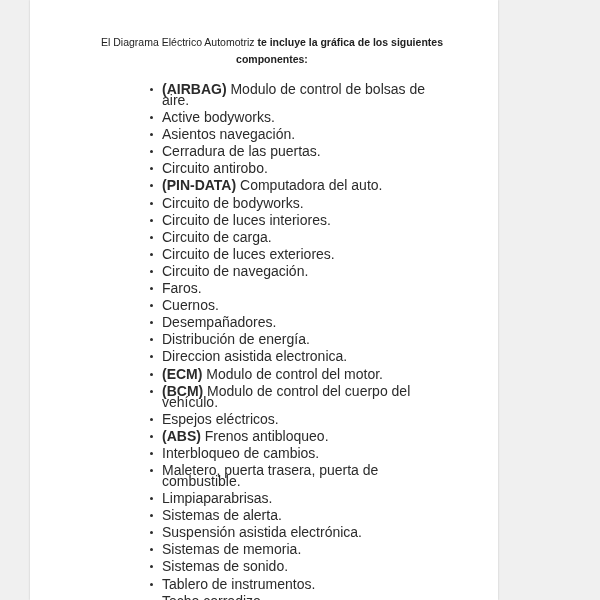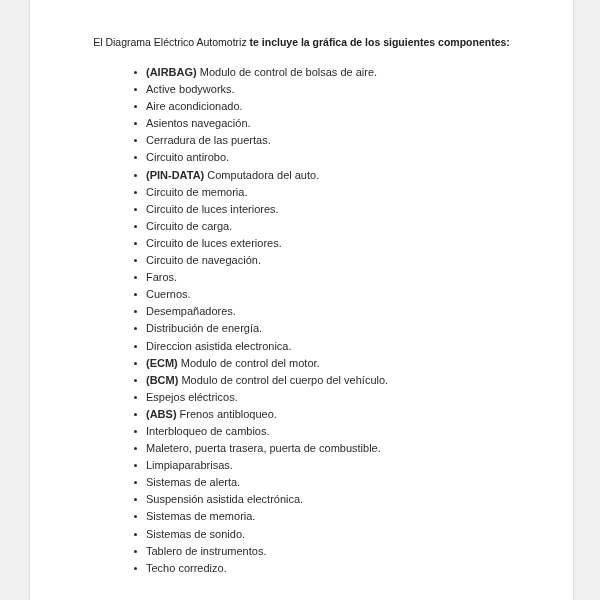--- a/index.html
+++ b/index.html
@@ -10,24 +10,25 @@
     width: 600px;
     height: 600px;
     background: #f0f0f0;
     font-family: "Liberation Sans", sans-serif;
     overflow: hidden;
   }
   .page {
     position: absolute;
     left: 30px;
     top: 0;
-    width: 543px;
+    width: 452px;
     height: 600px;
     background: #ffffff;
     box-shadow: 0 0 2px rgba(0,0,0,0.18);
+    padding-left: 16px;
   }
   .content {
     padding: 34px 42px 0 42px;
   }
   .doc-heading {
     font-size: 10.5px;
     line-height: 17px;
     color: #222222;
     text-align: center;
     margin: 0 0 16px 0;
@@ -37,21 +38,21 @@
   .doc-heading .bold {
     font-weight: bold;
   }
   ul.component-list {
     list-style: none;
     margin: 0;
     padding: 0 0 0 62px;
   }
   ul.component-list li {
     position: relative;
-    font-size: 11px;
+    font-size: 14px;
     line-height: 11px;
     color: #2b2b2b;
     padding: 0 0 0 12px;
     margin: 0 0 6.1px 0;
   }
   ul.component-list li::before {
     content: "";
     position: absolute;
     left: 0;
     top: 4px;
@@ -70,26 +71,25 @@
 <div class="page">
   <div class="content">
 
     <p class="doc-heading">
       <span>El Diagrama Eléctrico Automotriz </span><span class="bold">te incluye la gráfica de los siguientes componentes:</span>
     </p>
 
     <ul class="component-list">
       <li><span class="tag">(AIRBAG)</span><span> Modulo de control de bolsas de aire.</span></li>
       <li><span class="tag"></span><span>Active bodyworks.</span></li>
-      <li><span class="tag"></span><span>Aire acondicionado.</span></li>
       <li><span class="tag"></span><span>Asientos navegación.</span></li>
       <li><span class="tag"></span><span>Cerradura de las puertas.</span></li>
       <li><span class="tag"></span><span>Circuito antirobo.</span></li>
       <li><span class="tag">(PIN-DATA)</span><span> Computadora del auto.</span></li>
-      <li><span class="tag"></span><span>Circuito de memoria.</span></li>
+      <li><span class="tag"></span><span>Circuito de bodyworks.</span></li>
       <li><span class="tag"></span><span>Circuito de luces interiores.</span></li>
       <li><span class="tag"></span><span>Circuito de carga.</span></li>
       <li><span class="tag"></span><span>Circuito de luces exteriores.</span></li>
       <li><span class="tag"></span><span>Circuito de navegación.</span></li>
       <li><span class="tag"></span><span>Faros.</span></li>
       <li><span class="tag"></span><span>Cuernos.</span></li>
       <li><span class="tag"></span><span>Desempañadores.</span></li>
       <li><span class="tag"></span><span>Distribución de energía.</span></li>
       <li><span class="tag"></span><span>Direccion asistida electronica.</span></li>
       <li><span class="tag">(ECM)</span><span> Modulo de control del motor.</span></li>

